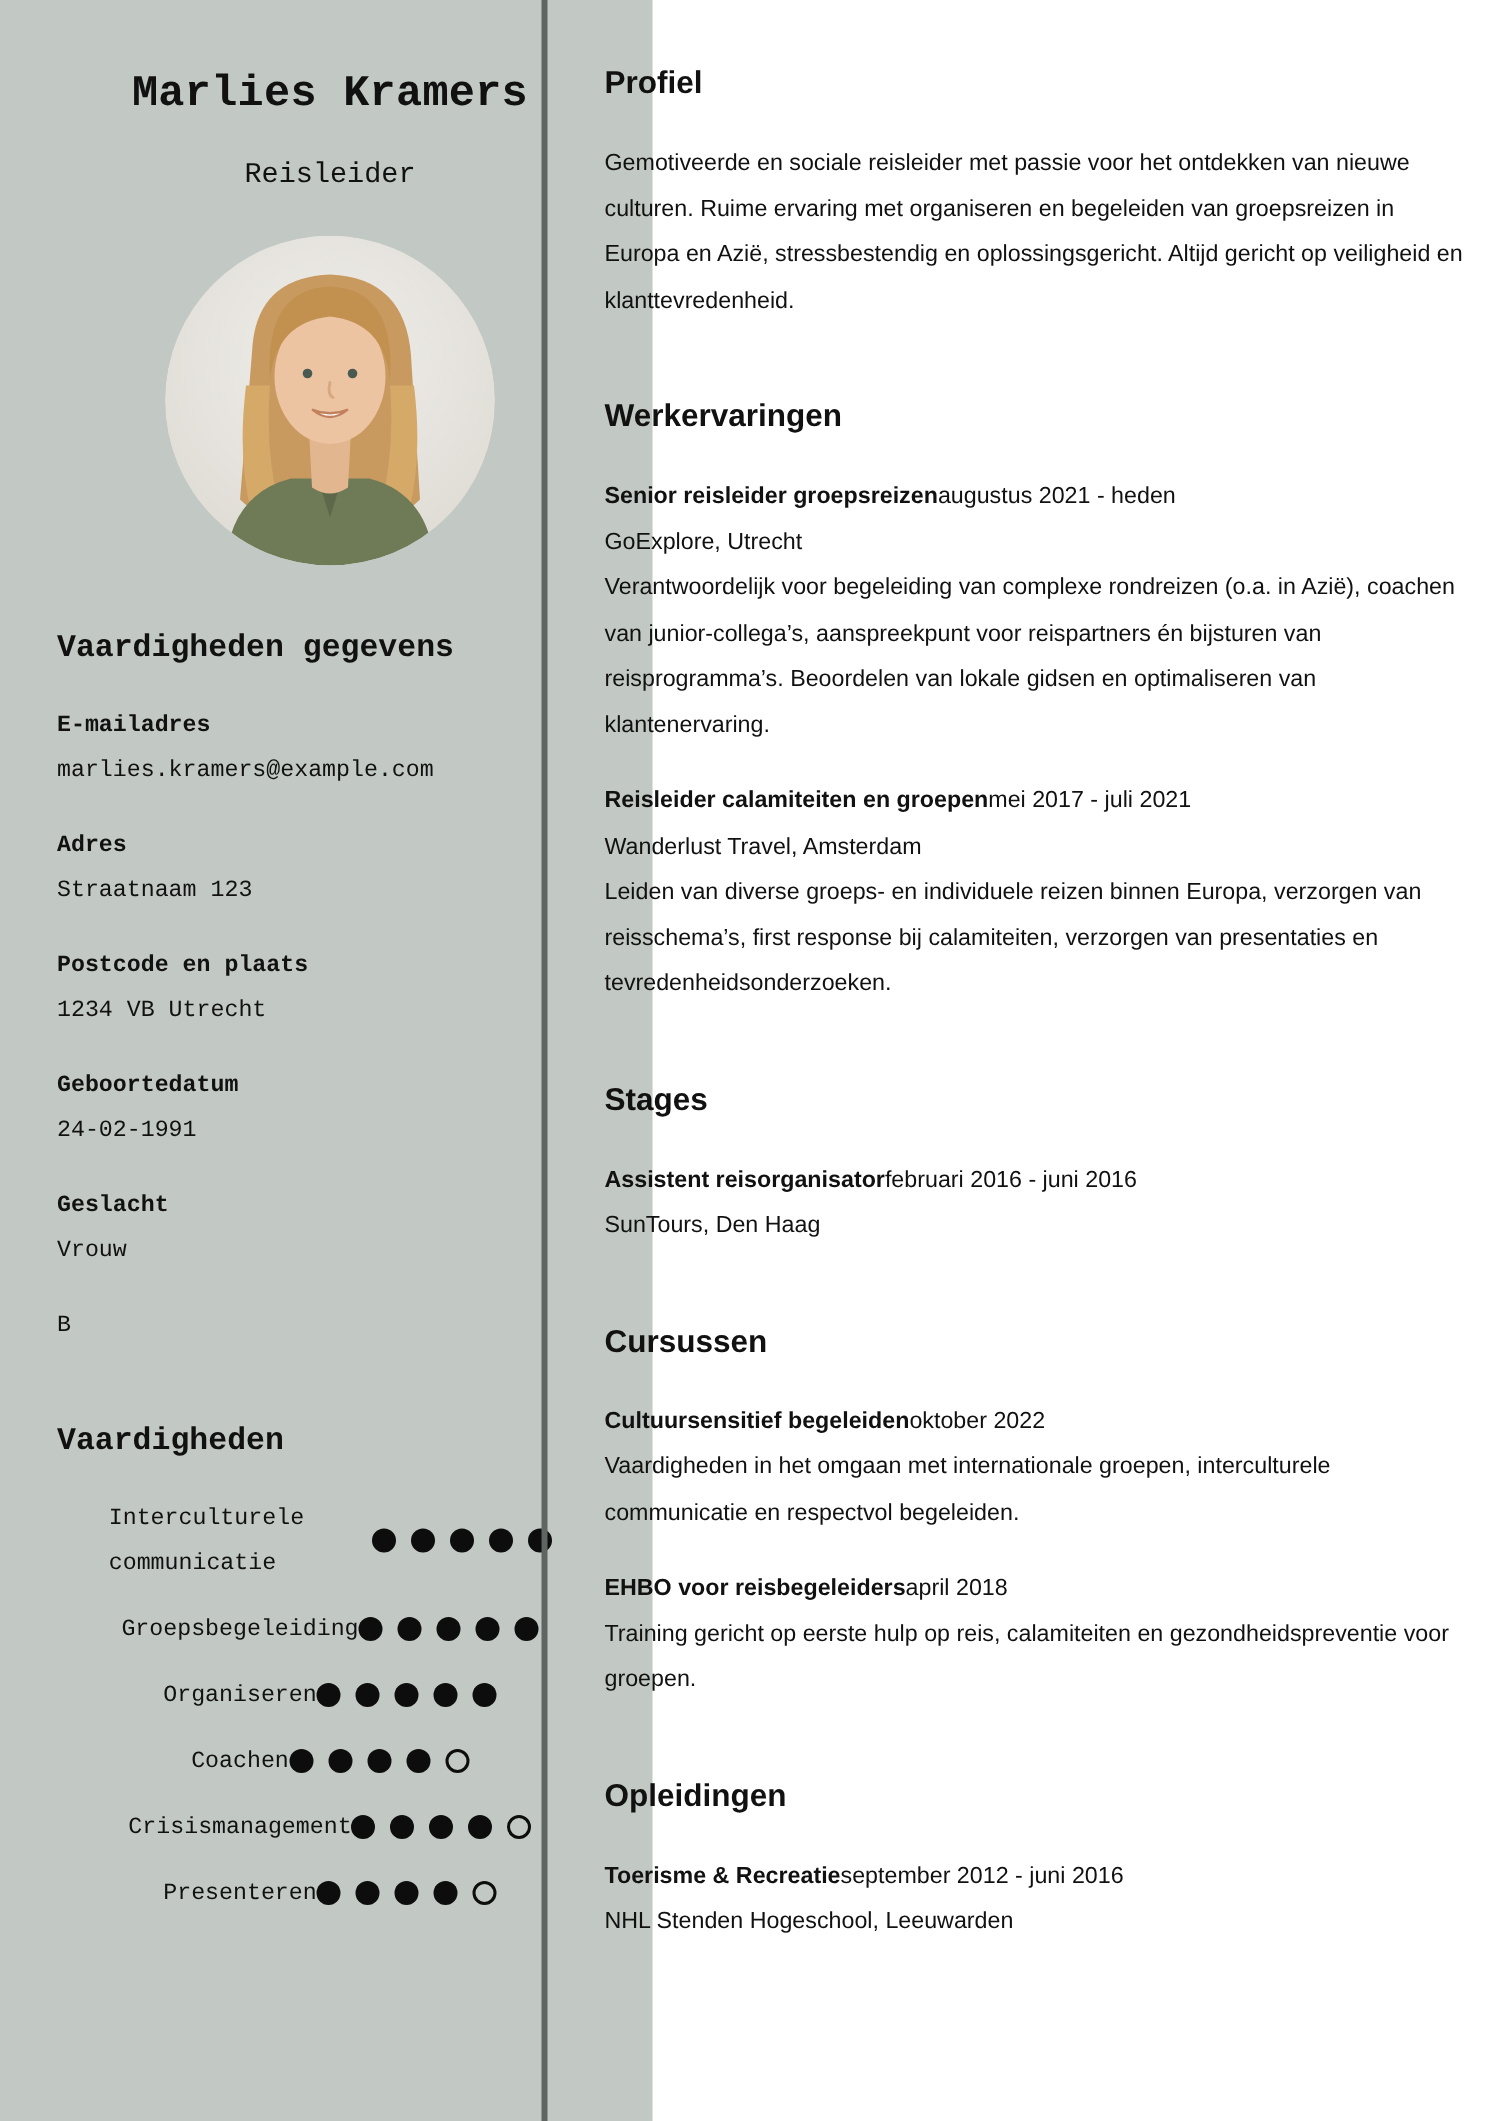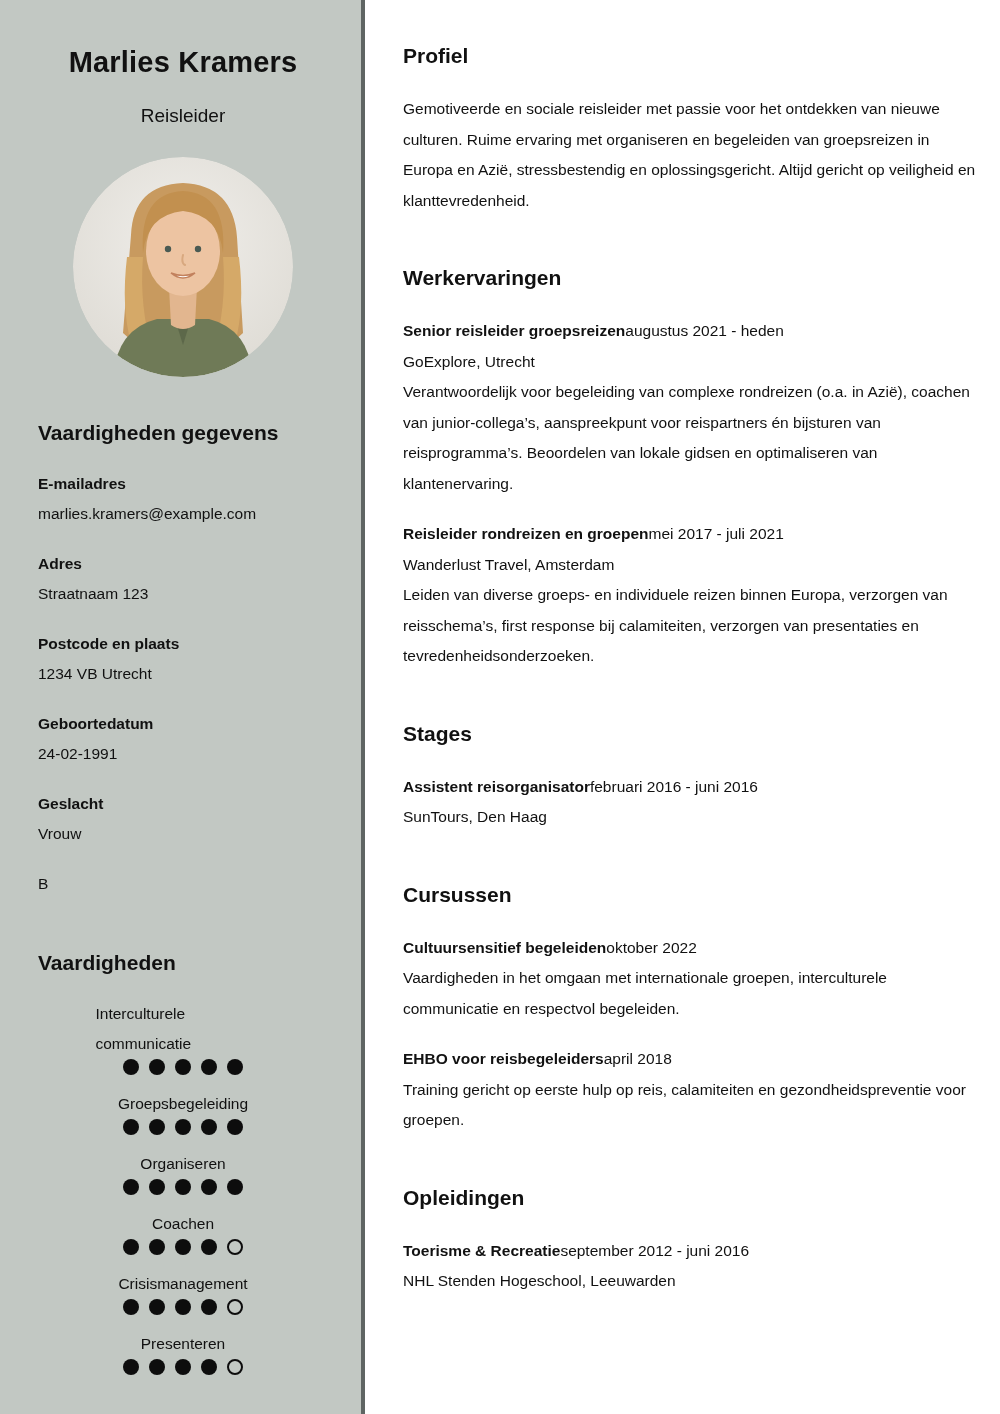--- a/index.html
+++ b/index.html
@@ -12,23 +12,24 @@
     width: 1000px;
     height: 1414px;
     overflow: hidden;
   }
   .page { position: absolute; inset: 0; width: 1000px; height: 1414px; background: #ffffff; }
 
   
   .sidebar {
     position: absolute;
     left: 0; top: 0; bottom: 0;
-    width: 361px;
+    width: 435px;
     background: #c2c8c3;
     padding: 46px 33px 30px 38px;
+    font-family: Liberation Mono, monospace;
   }
   .divider {
     position: absolute;
     left: 361px; top: 0; bottom: 0;
     width: 4px;
     background: #5f6563;
   }
   .name {
     font-size: 29px;
     font-weight: 700;
@@ -57,21 +58,20 @@
   .field { margin-bottom: 20px; }
   .f-label { font-size: 15.5px; font-weight: 700; line-height: 30px; }
   .f-value { font-size: 15.5px; line-height: 30px; }
 
   .skills-block { margin-top: 52px; }
   .skill-row {
     display: flex;
     align-items: center;
     justify-content: center;
     margin-bottom: 14px;
-    flex-direction: column;
   }
   .skill-label { font-size: 15.5px; line-height: 30px; max-width: 175px; }
   .dots { display: flex; gap: 10px; flex: none; }
   .dot { width: 16px; height: 16px; border-radius: 50%; }
   .dot.filled { background: #0d0d0d; }
   .dot.empty { background: transparent; border: 2px solid #0d0d0d; }
 
   
   .main {
     position: absolute;
@@ -251,21 +251,21 @@
           <div class="entry">
             <div class="entry-header">
               <h3 class="entry-title">Senior reisleider groepsreizen</h3>
               <span class="entry-date">augustus 2021 - heden</span>
             </div>
             <div class="entry-company">GoExplore, Utrecht</div>
             <div class="entry-desc">Verantwoordelijk voor begeleiding van complexe rondreizen (o.a. in Azië), coachen van junior-collega’s, aanspreekpunt voor reispartners én bijsturen van reisprogramma’s. Beoordelen van lokale gidsen en optimaliseren van klantenervaring.</div>
           </div>
           <div class="entry">
             <div class="entry-header">
-              <h3 class="entry-title">Reisleider rondreizen en groepen</h3>
+              <h3 class="entry-title">Reisleider calamiteiten en groepen</h3>
               <span class="entry-date">mei 2017 - juli 2021</span>
             </div>
             <div class="entry-company">Wanderlust Travel, Amsterdam</div>
             <div class="entry-desc">Leiden van diverse groeps- en individuele reizen binnen Europa, verzorgen van reisschema’s, first response bij calamiteiten, verzorgen van presentaties en tevredenheidsonderzoeken.</div>
           </div>
         </section>
         <section class="section">
           <h2 class="section-heading">Stages</h2>
           <div class="entry">
             <div class="entry-header">

